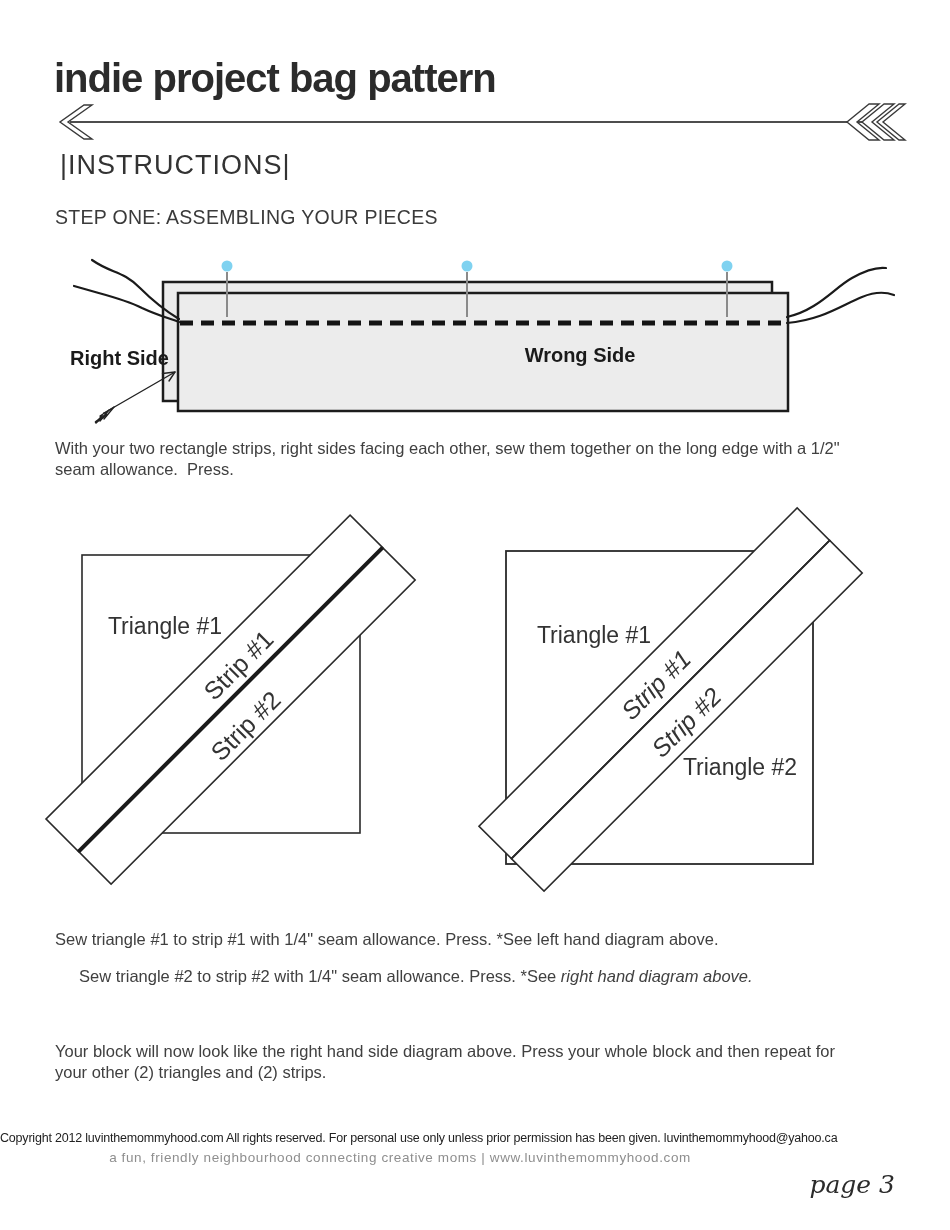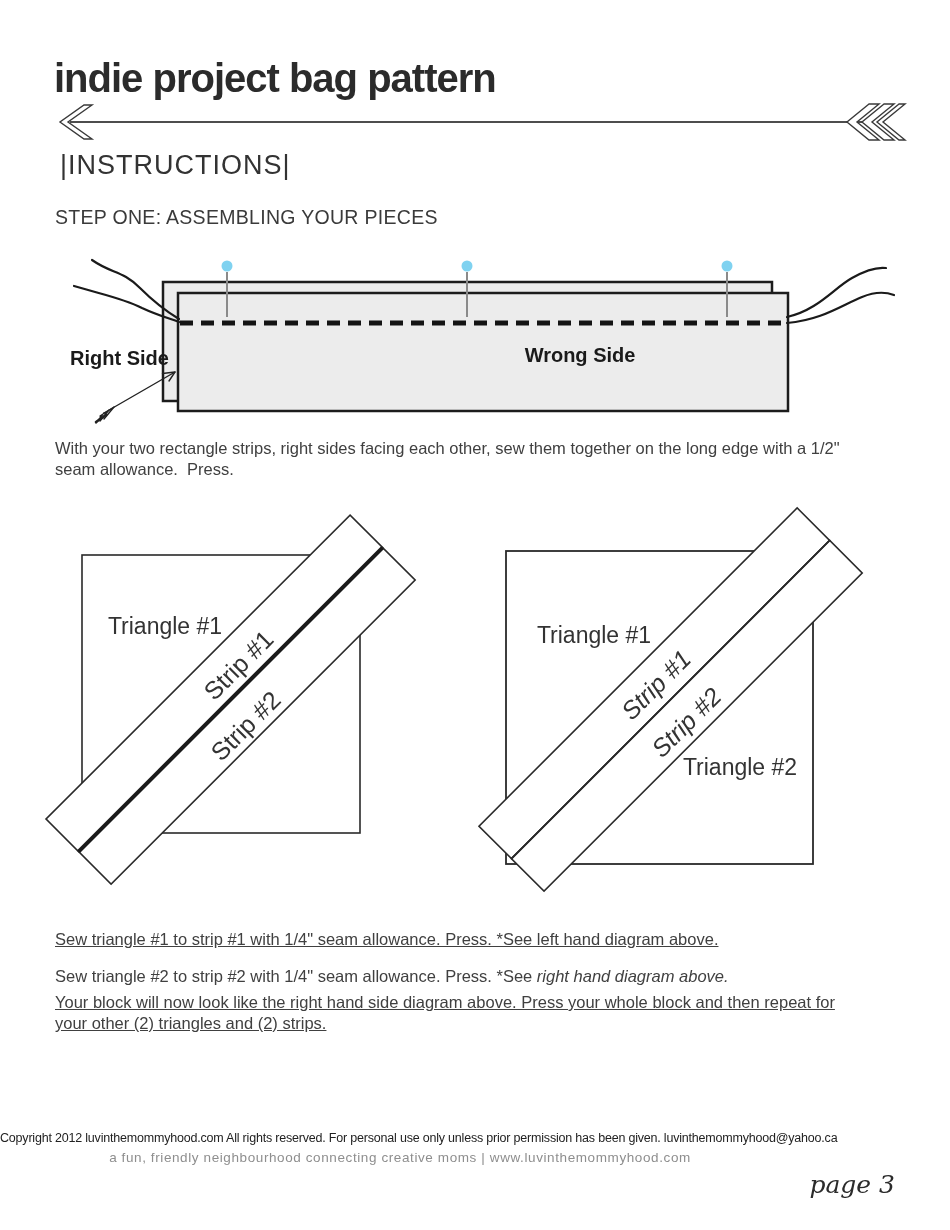--- a/index.html
+++ b/index.html
@@ -6,23 +6,23 @@
   #page{position:relative;width:950px;height:1230px;background:#ffffff;overflow:hidden;
         font-family:"Liberation Sans",sans-serif;color:#3b3b3b;}
   .abs{position:absolute;}
   .title{left:54px;top:56px;font-size:40px;font-weight:700;letter-spacing:-1px;color:#2b2b2b;white-space:nowrap;}
   .byline{right:45px;top:66px;font-size:24px;font-style:italic;font-family:"DejaVu Serif",serif;color:#3a3a3a;white-space:nowrap;}
   .divider{left:0;top:100px;}
   .instructions-heading{left:60px;top:150px;font-size:27px;letter-spacing:1px;color:#333;white-space:nowrap;}
   .step-title{left:55px;top:206px;font-size:19.5px;letter-spacing:.3px;color:#3a3a3a;white-space:nowrap;}
   .para{left:55px;width:845px;font-size:16.5px;line-height:1.28;color:#404040;white-space:pre-wrap;}
   .p1{top:438px;}
-  .p2{top:929px;text-decoration:underline;}
-  .p3{top:966px;}
-  .p4{top:992px;text-decoration:underline;}
+  .p2{top:929px;}
+  .p3{top:966px;margin-left:24px;}
+  .p4{top:1041px;}
   .p5{top:1048px;}
   .italic{font-style:italic;}
   .footer-copy{left:0;top:1131px;width:788px;text-align:center;font-size:12.5px;letter-spacing:-0.2px;color:#222;white-space:nowrap;}
   .footer-tag{left:0;top:1150px;width:800px;text-align:center;font-size:13.5px;letter-spacing:.6px;color:#8e8e8e;white-space:nowrap;}
   .page-num{right:55px;top:1170px;font-size:25px;font-style:italic;font-family:"DejaVu Serif",serif;color:#2b2b2b;}
   svg{display:block;overflow:visible;}
   svg text{font-family:"Liberation Sans",sans-serif;}
   .side-label{font-size:20px;font-weight:600;fill:#1a1a1a;}
   .tri-label{font-size:23px;fill:#333;}
   .strip-label{font-size:25px;fill:#333;}

